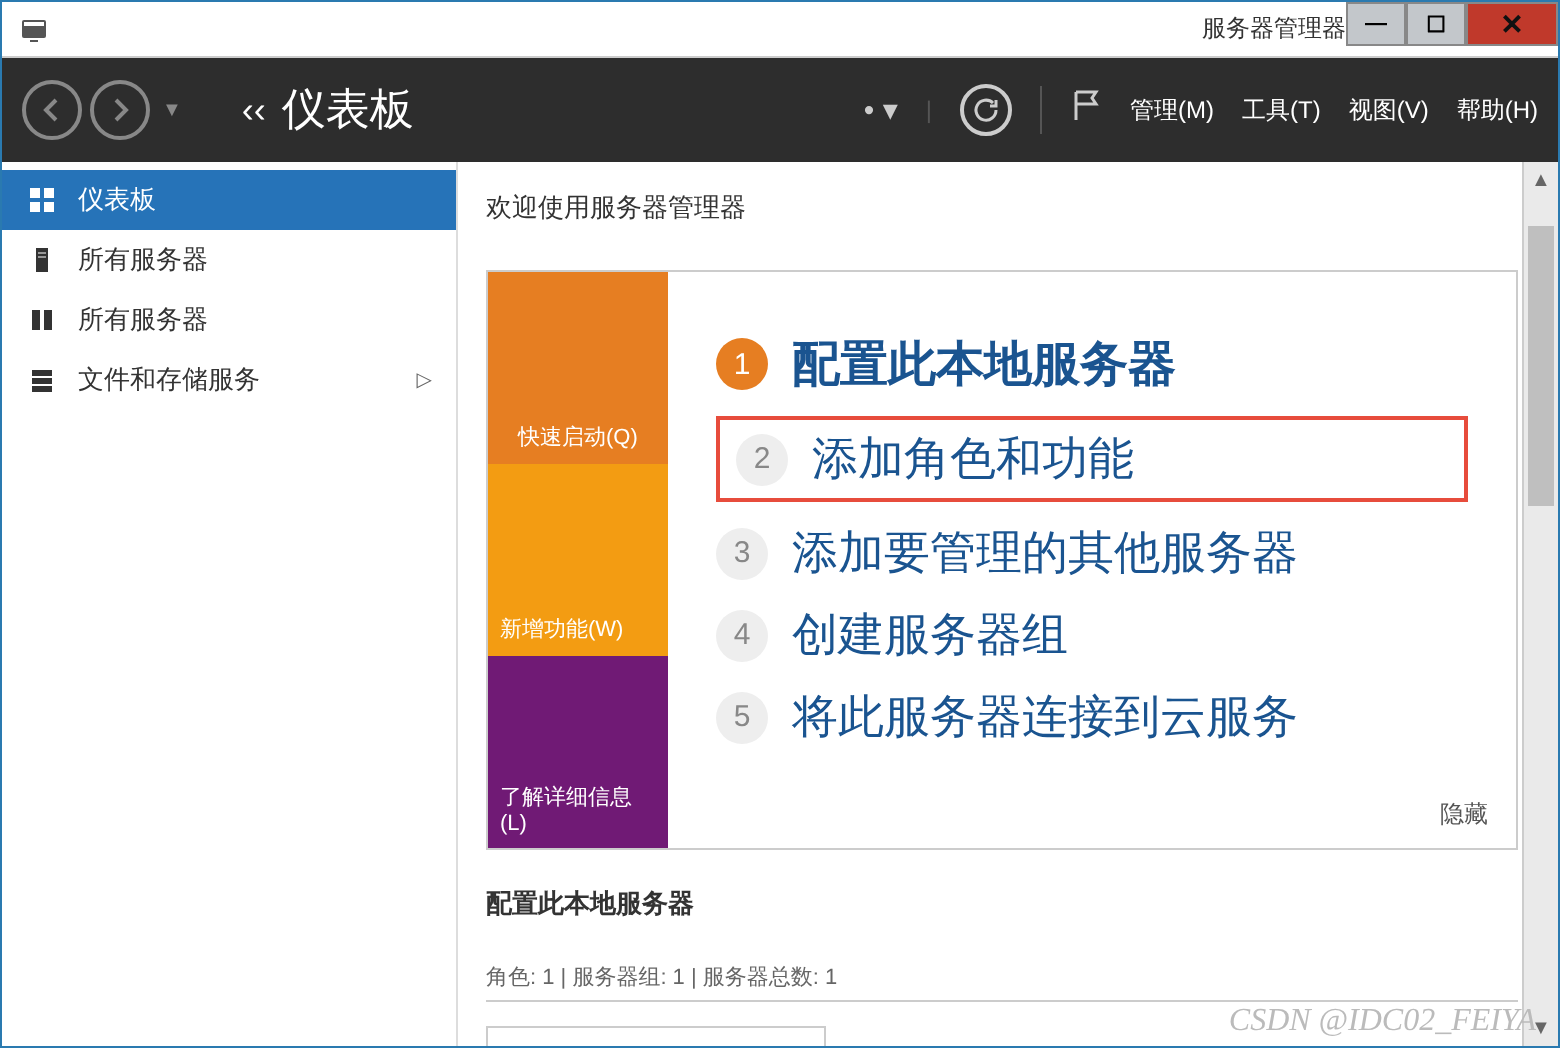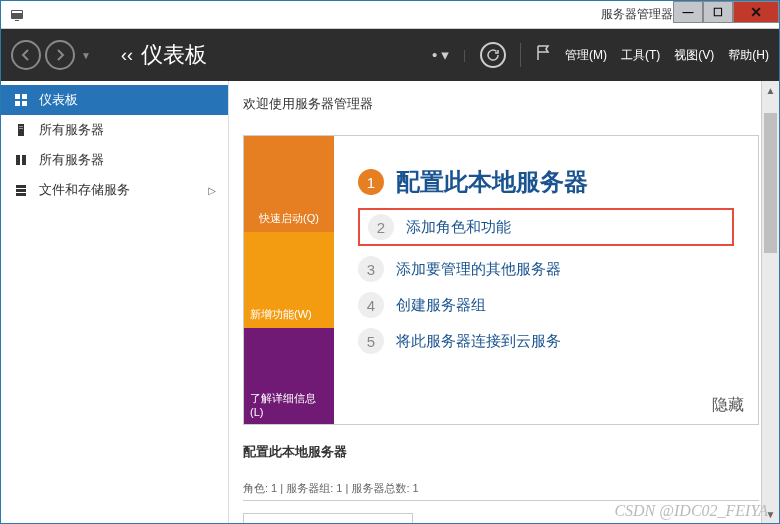--- a/index.html
+++ b/index.html
@@ -37,24 +37,24 @@
 .left-tabs { width: 90px; display: flex; flex-direction: column; }
 .lt { flex: 1; display: flex; align-items: flex-end; justify-content: flex-start; padding: 6px; font-size: 11px; color: #fff; cursor: pointer; }
 .lt1 { background: #e67e22; padding-left: 15px; }
 .lt2 { background: #f39c12; }
 .lt3 { background: #701a75; }
 .steps { flex: 1; padding: 20px 24px 8px 24px; position: relative; }
 .step-row { display: flex; align-items: center; margin: 10px 0; gap: 12px; }
 .step-num { width: 26px; height: 26px; border-radius: 50%; display: flex; align-items: center; justify-content: center; font-size: 15px; }
 .step-num.n1 { background: #e67e22; color: #fff; }
 .step-num.gray { background: #eee; color: #888; }
-.step-text { font-size: 15px; color: #1a5490; cursor: pointer; }
+.step-text { font-size: 23px; color: #1a5490; cursor: pointer; }
 .step-text.big { font-size: 24px; font-weight: bold; }
 .highlight-box { border: 2px solid #e74c3c; padding: 4px 8px; display: flex; align-items: center; gap: 12px; }
-.hide-link { position: absolute; right: 14px; bottom: 8px; font-size: 16px; color: #555; cursor: pointer; text-align: right; }
+.hide-link { position: absolute; right: 14px; bottom: 8px; font-size: 12px; color: #555; cursor: pointer; text-align: right; }
 .groups-label { font-size: 13px; font-weight: bold; margin-top: 18px; color: #333; }
 .groups-sub { font-size: 11px; color: #666; margin-top: 20px; }
 .sep-line { border-top: 1px solid #ccc; margin-top: 4px; }
 .group-tile { width: 170px; height: 14px; border: 1px solid #ccc; margin-top: 12px; }
 .right-scroll { position: absolute; right: 0; top: 0; bottom: 0; width: 18px; background: #eaeaea; border-left: 1px solid #ccc; }
 .scroll-up, .scroll-down { height: 18px; display: flex; align-items: center; justify-content: center; font-size: 10px; color: #666; cursor: pointer; }
 .scroll-thumb { position: absolute; top: 32px; left: 2px; right: 2px; height: 140px; background: #bfbfbf; cursor: pointer; }
 .watermark { position: absolute; right: 12px; bottom: 4px; font-size: 16px; color: #bbb; font-style: italic; font-family: Georgia, serif; pointer-events: none; }
 </style>
 </head>

